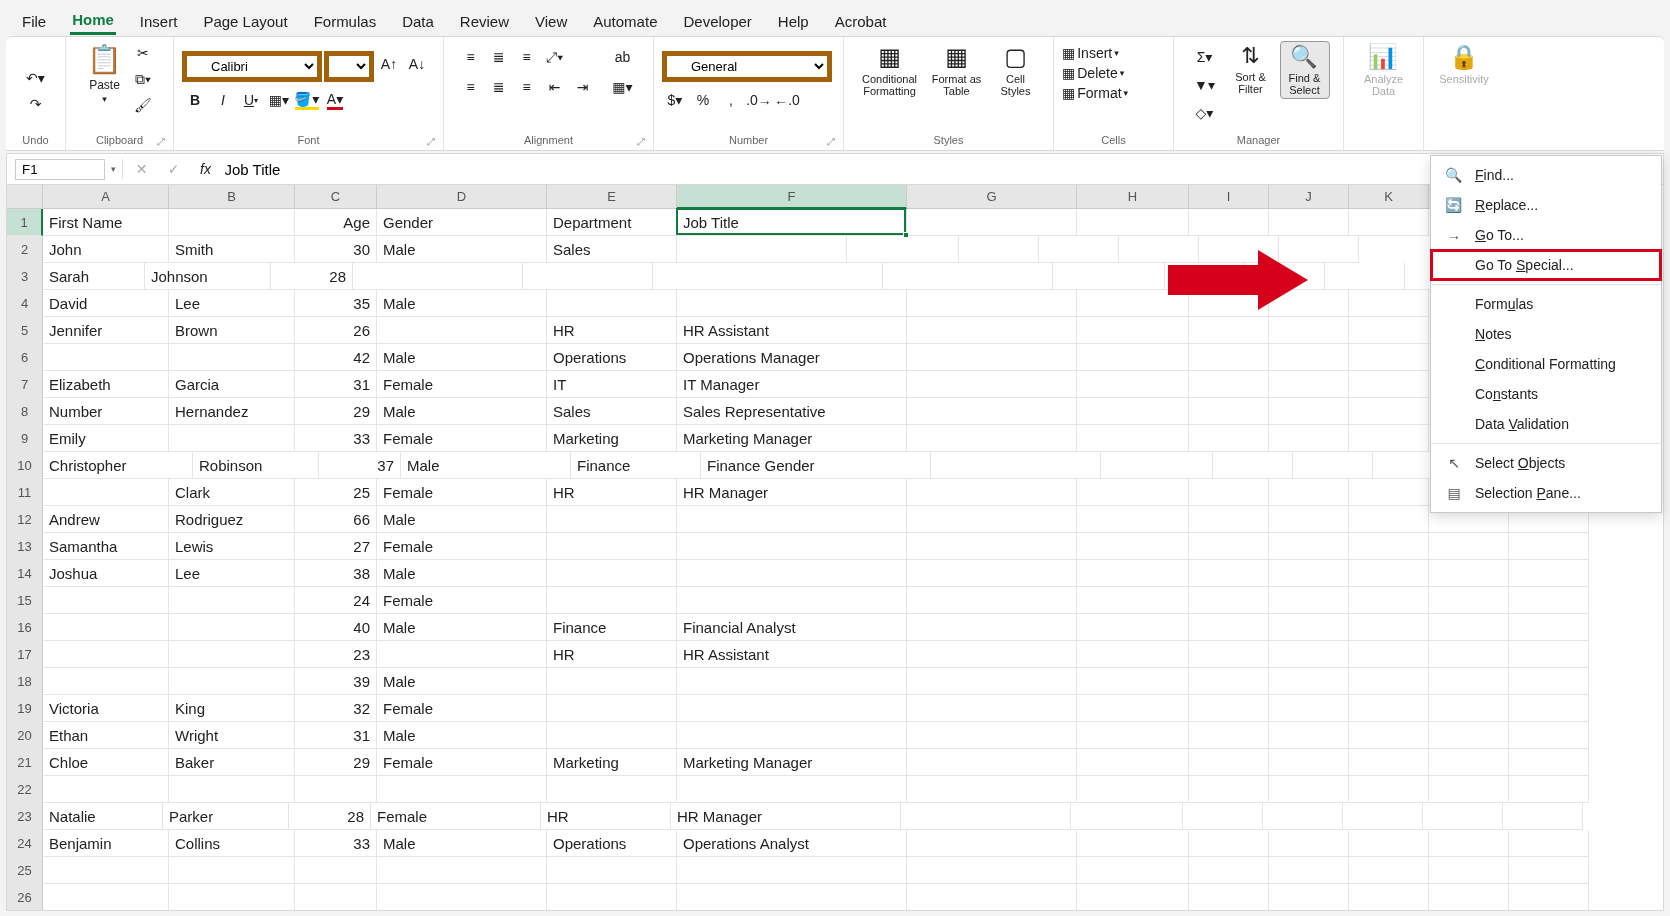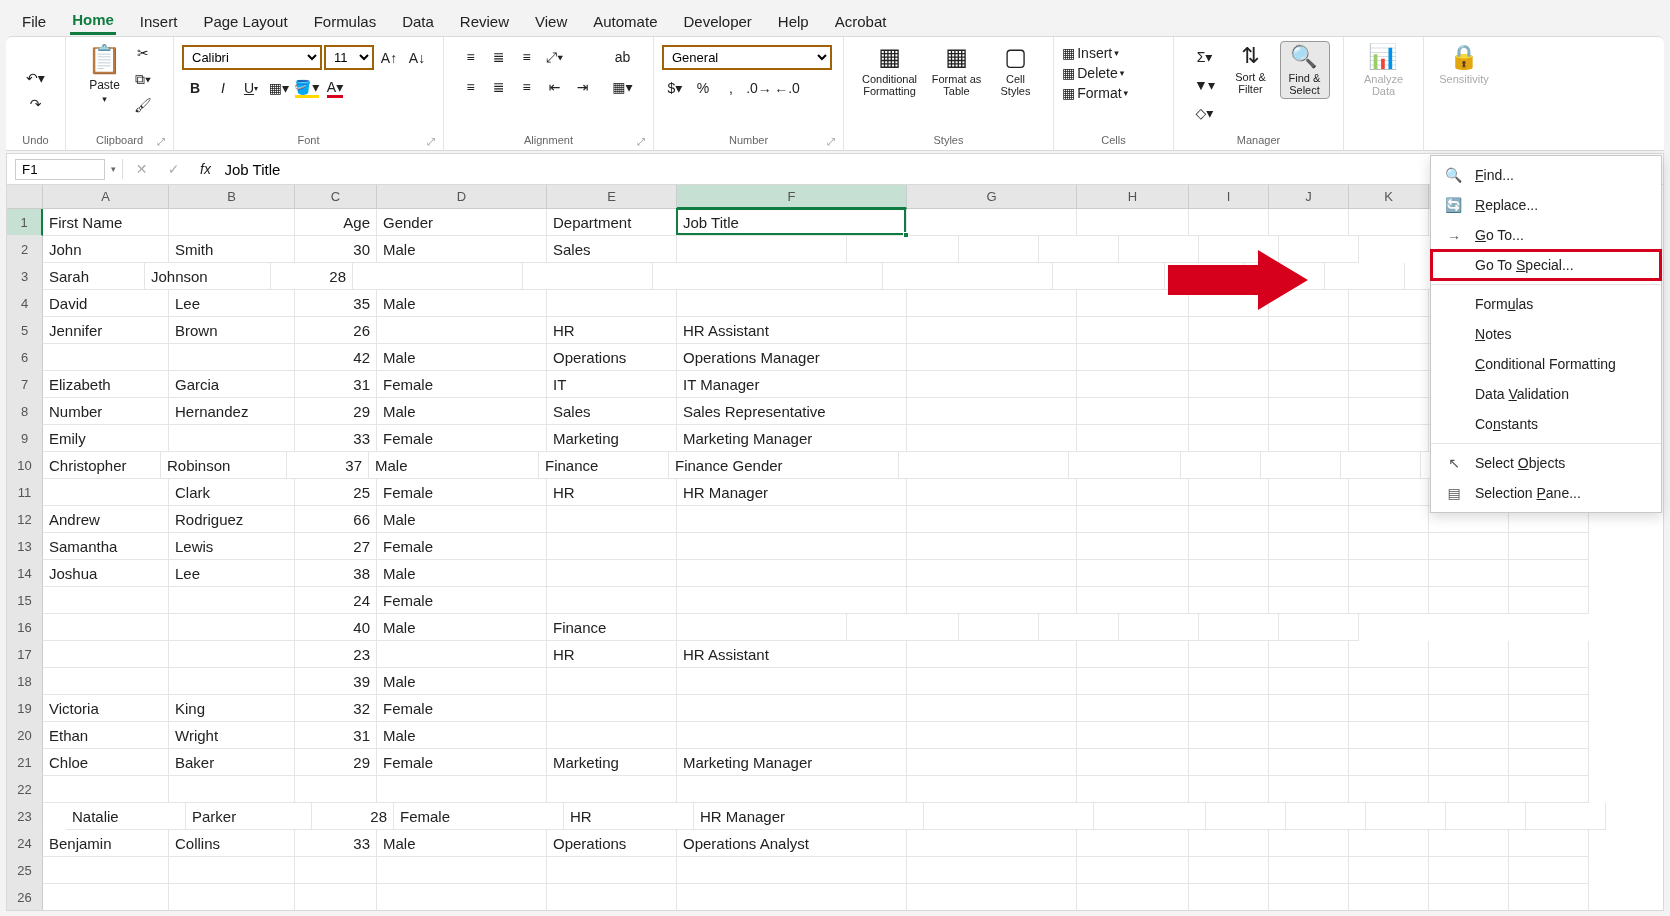--- a/index.html
+++ b/index.html
@@ -14,21 +14,21 @@
 .ribbon { background: #fff; border: 1px solid #d9d9d9; border-left: none; border-right: none; margin: 0 6px; border-radius: 6px 6px 0 0; display: flex; height: 115px; }
 .group { border-right: 1px solid #e5e5e5; padding: 4px 8px 2px 8px; display: flex; flex-direction: column; align-items: center; justify-content: space-between; position: relative; }
 .group-inner { display: flex; gap: 4px; align-items: flex-start; flex: 1; }
 .group-label { font-size: 11px; color: #666; height: 16px; display: flex; align-items: center; width: 100%; justify-content: center; position: relative; }
 .launcher { position: absolute; right: 0; bottom: 0; font-size: 10px; color: #888; }
 .btn { display: flex; flex-direction: column; align-items: center; gap: 2px; padding: 2px 4px; border-radius: 3px; cursor: pointer; font-size: 12px; }
 .vstack { display: flex; flex-direction: column; gap: 2px; }
 .hstack { display: flex; gap: 2px; align-items: center; }
 .icon { display: inline-flex; align-items: center; justify-content: center; }
 .small-btn { width: 26px; height: 24px; display: inline-flex; align-items: center; justify-content: center; border-radius: 3px; cursor: pointer; }
-select.combo, input.combo { border: 2px solid #a16207; padding: 2px 4px; font-size: 13px; background: #fff; }
+select.combo, input.combo { border: 5px solid #a16207; padding: 2px 20px; font-size: 13px; background: #fff; margin-top: 6px; }
 
 
 .fbar { display: flex; align-items: center; gap: 6px; padding: 4px 8px; background: #fff; border: 1px solid #d9d9d9; margin: 2px 6px 0 6px; height: 32px; }
 .name-box { width: 90px; border: 1px solid #ccc; padding: 2px 6px; }
 .divider-v { width: 1px; height: 20px; background: #ddd; }
 
 
 .grid-wrap { position: relative; margin: 0 6px; background: #fff; border: 1px solid #d9d9d9; border-top: none; overflow: hidden; height: 726px; }
 .corner { position: absolute; left: 0; top: 0; width: 36px; height: 24px; background: #e6e6e6; border-right: 1px solid #ccc; border-bottom: 1px solid #ccc; }
 .col-headers { position: absolute; left: 36px; top: 0; right: 0; height: 24px; display: flex; }
@@ -505,21 +505,21 @@
         <div class="cell" style="width: 230px;">Marketing Manager</div>
         <div class="cell" style="width: 170px;"></div>
         <div class="cell" style="width: 112px;"></div>
         <div class="cell" style="width: 80px;"></div>
         <div class="cell" style="width: 80px;"></div>
         <div class="cell" style="width: 80px;"></div>
         <div class="cell" style="width: 80px;"></div>
         <div class="cell" style="width: 80px;"></div>
       </div>
       <div class="row">
-        <div class="cell" style="width: 118px;">Christopher</div>
+        <div class="cell" style="width: 150px;">Christopher</div>
         <div class="cell" style="width: 126px;">Robinson</div>
         <div class="cell num" style="width: 82px;">37</div>
         <div class="cell" style="width: 170px;">Male</div>
         <div class="cell" style="width: 130px;">Finance</div>
         <div class="cell" style="width: 230px;">Finance Gender</div>
         <div class="cell" style="width: 170px;"></div>
         <div class="cell" style="width: 112px;"></div>
         <div class="cell" style="width: 80px;"></div>
         <div class="cell" style="width: 80px;"></div>
         <div class="cell" style="width: 80px;"></div>
@@ -600,20 +600,21 @@
         <div class="cell" style="width: 80px;"></div>
         <div class="cell" style="width: 80px;"></div>
         <div class="cell" style="width: 80px;"></div>
       </div>
       <div class="row">
         <div class="cell" style="width: 126px;"></div>
         <div class="cell" style="width: 126px;"></div>
         <div class="cell num" style="width: 82px;">40</div>
         <div class="cell" style="width: 170px;">Male</div>
         <div class="cell" style="width: 130px;">Finance</div>
+        <div class="cell" style="width: 230px;">Financial Analyst</div>
         <div class="cell" style="width: 170px;"></div>
         <div class="cell" style="width: 112px;"></div>
         <div class="cell" style="width: 80px;"></div>
         <div class="cell" style="width: 80px;"></div>
         <div class="cell" style="width: 80px;"></div>
         <div class="cell" style="width: 80px;"></div>
         <div class="cell" style="width: 80px;"></div>
       </div>
       <div class="row">
         <div class="cell" style="width: 126px;"></div>
@@ -699,21 +700,21 @@
         <div class="cell" style="width: 230px;"></div>
         <div class="cell" style="width: 170px;"></div>
         <div class="cell" style="width: 112px;"></div>
         <div class="cell" style="width: 80px;"></div>
         <div class="cell" style="width: 80px;"></div>
         <div class="cell" style="width: 80px;"></div>
         <div class="cell" style="width: 80px;"></div>
         <div class="cell" style="width: 80px;"></div>
       </div>
       <div class="row">
-        <div class="cell" style="width: 120px; margin-left: 23px;">Natalie</div>
+        <div class="cell" style="width: 120px;">Natalie</div>
         <div class="cell" style="width: 126px;">Parker</div>
         <div class="cell num" style="width: 82px;">28</div>
         <div class="cell" style="width: 170px;">Female</div>
         <div class="cell" style="width: 130px;">HR</div>
         <div class="cell" style="width: 230px;">HR Manager</div>
         <div class="cell" style="width: 170px;"></div>
         <div class="cell" style="width: 112px;"></div>
         <div class="cell" style="width: 80px;"></div>
         <div class="cell" style="width: 80px;"></div>
         <div class="cell" style="width: 80px;"></div>
@@ -795,25 +796,25 @@
   <div class="menu-item">
     <span class="menu-icon"></span>
     <span><span class="underline-letter">N</span>otes</span>
   </div>
   <div class="menu-item">
     <span class="menu-icon"></span>
     <span><span class="underline-letter">C</span>onditional Formatting</span>
   </div>
   <div class="menu-item">
     <span class="menu-icon"></span>
+    <span>Co<span class="underline-letter">n</span>stants</span>
+  </div>
+  <div class="menu-item">
+    <span class="menu-icon"></span>
     <span>Data <span class="underline-letter">V</span>alidation</span>
-  </div>
-  <div class="menu-item">
-    <span class="menu-icon"></span>
-    <span>Co<span class="underline-letter">n</span>stants</span>
   </div>
   <div class="menu-sep"></div>
   <div class="menu-item">
     <span class="menu-icon">↖</span>
     <span>Select <span class="underline-letter">O</span>bjects</span>
   </div>
   <div class="menu-item">
     <span class="menu-icon">▤</span>
     <span>Selection <span class="underline-letter">P</span>ane...</span>
   </div>

